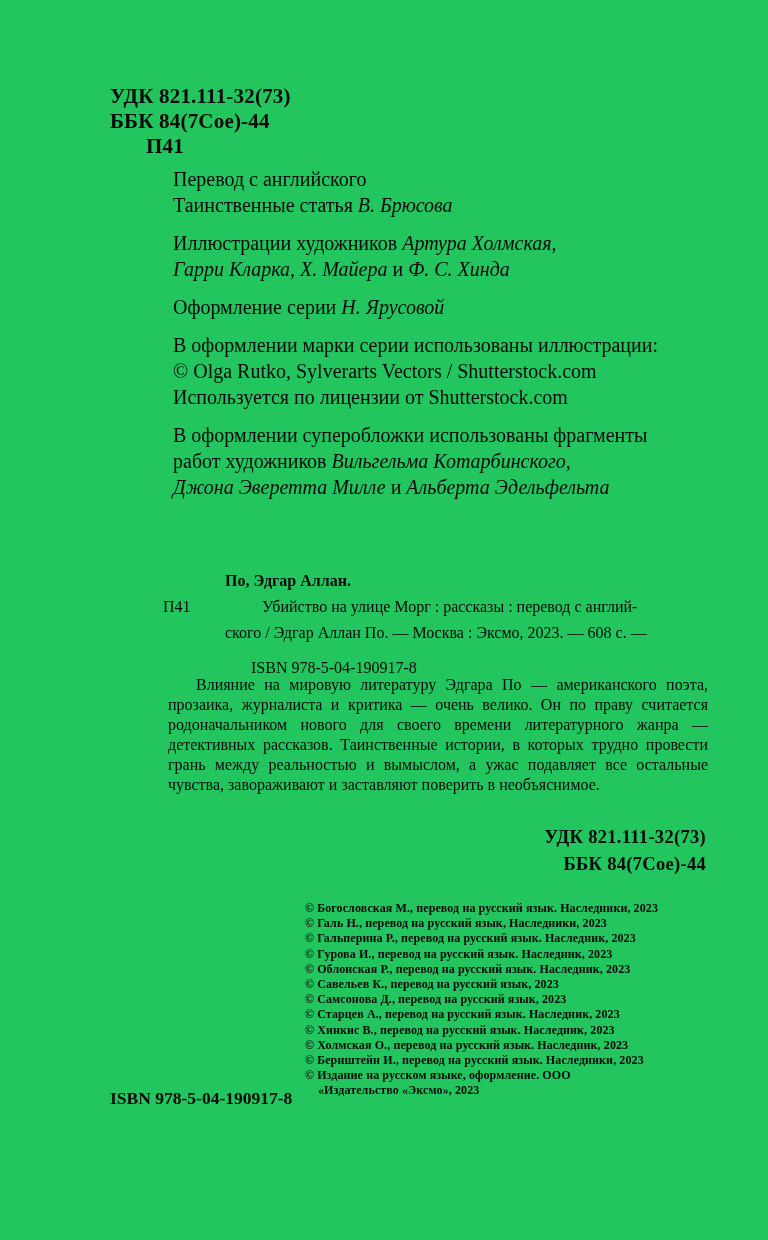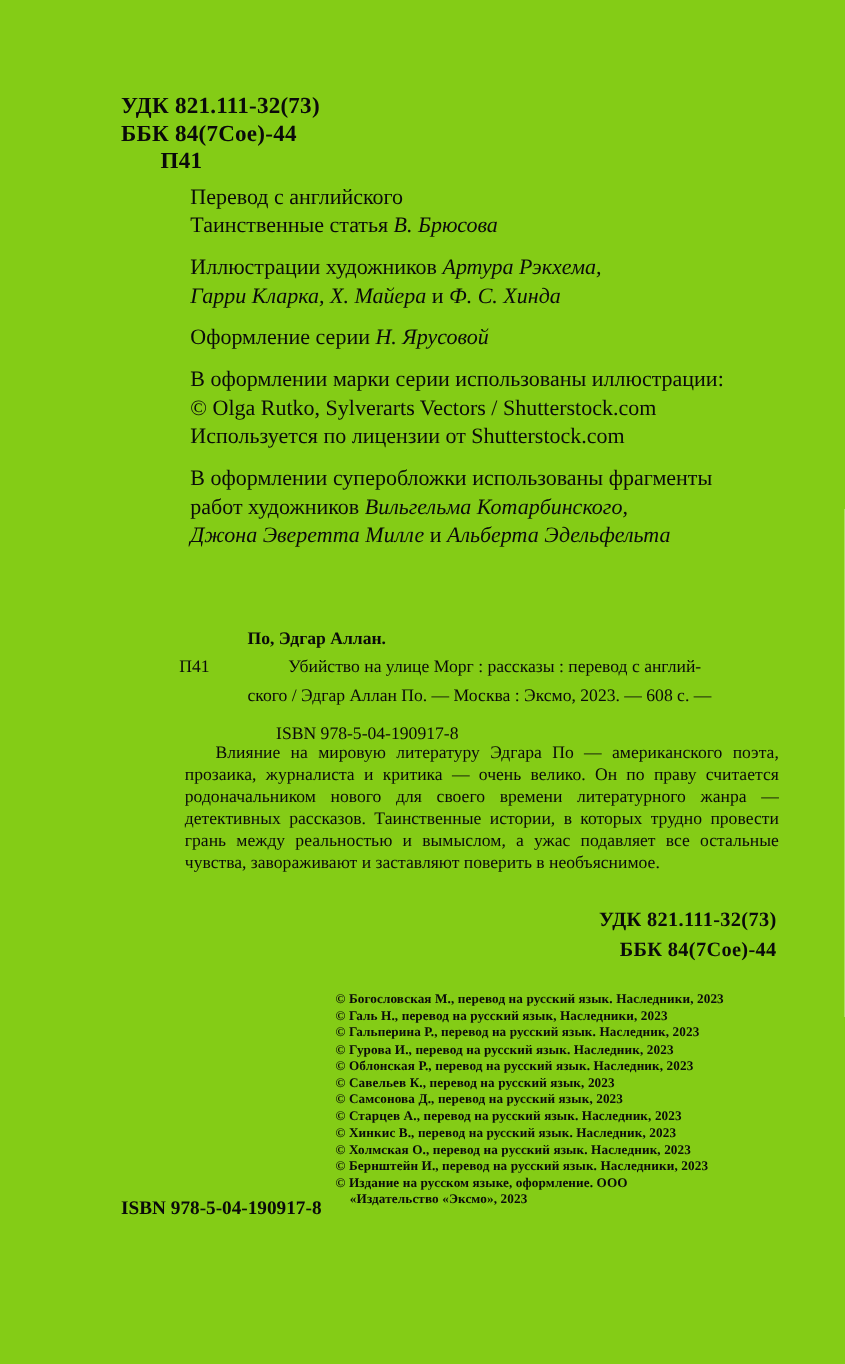--- a/index.html
+++ b/index.html
@@ -1,20 +1,20 @@
 <!DOCTYPE html>
 <html><head>
 <meta charset="utf-8">
 <style>
   html, body { margin: 0; padding: 0; background: #ffffff; }
   .page {
     position: relative;
     width: 768px;
     height: 1240px;
-    background: #84cc16;
+    background: #22c55e;
     color: #0a0a0a;
     font-family: "Liberation Serif", "DejaVu Serif", serif;
     overflow: hidden;
   }
   .head-block {
     position: absolute; left: 110px; top: 84px;
     font-size: 21px; line-height: 25px; font-weight: 600;
     letter-spacing: 0.2px;
   }
   .head-block .code-line { padding-left: 36px; }
@@ -73,21 +73,21 @@
     <div>ББК 84(7Сое)-44</div>
     <div class="code-line">П41</div>
   </div>
 
   <div class="imprint">
     <p>
       <span class="ln">Перевод с английского</span><br>
       <span class="ln"><span>Таинственные статья </span><i>В. Брюсова</i></span>
     </p>
     <p>
-      <span class="ln"><span>Иллюстрации художников </span><i>Артура Рэкхема,</i></span><br>
+      <span class="ln"><span>Иллюстрации художников </span><i>Артура Холмская,</i></span><br>
       <span class="ln"><i>Гарри Кларка, Х. Майера</i><span> и </span><i>Ф. С. Хинда</i></span>
     </p>
     <p>
       <span class="ln"><span>Оформление серии </span><i>Н. Ярусовой</i></span>
     </p>
     <p>
       <span class="ln">В оформлении марки серии использованы иллюстрации:</span><br>
       <span class="ln">© Olga Rutko, Sylverarts Vectors / Shutterstock.com</span><br>
       <span class="ln">Используется по лицензии от Shutterstock.com</span>
     </p>

